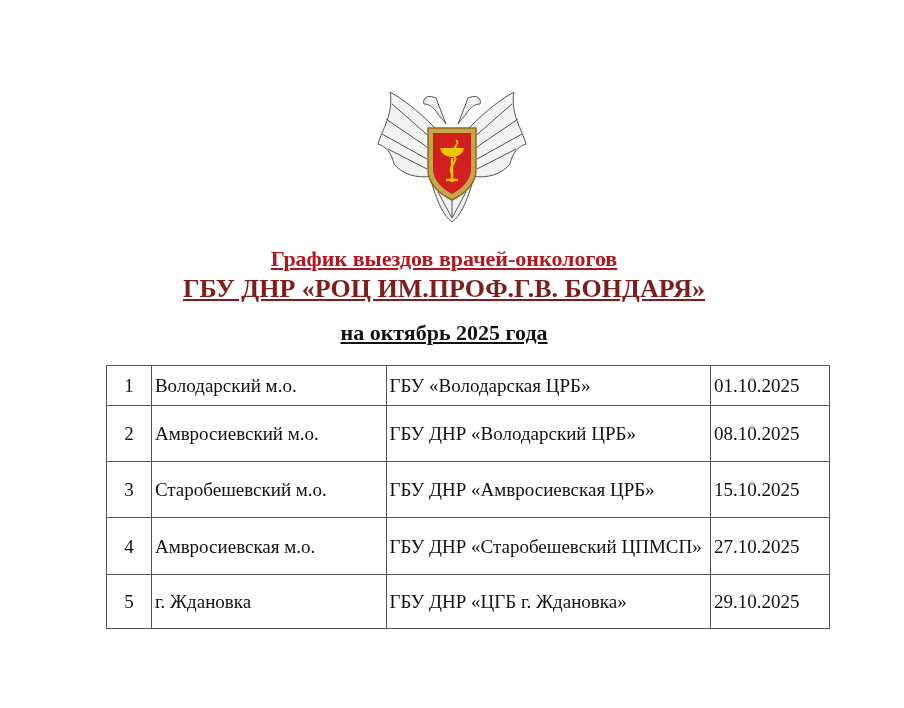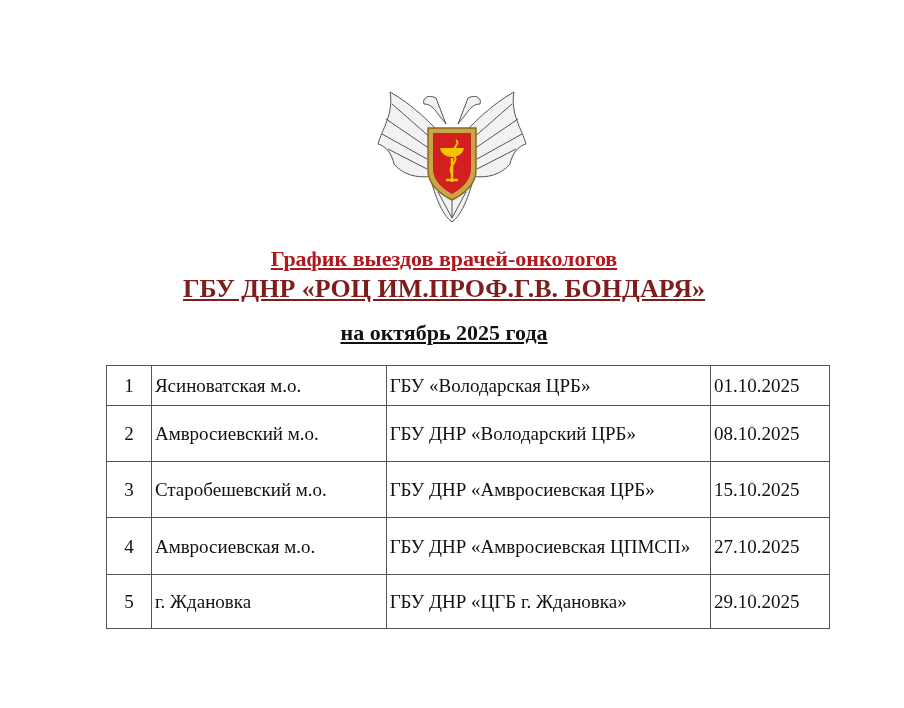--- a/index.html
+++ b/index.html
@@ -48,40 +48,40 @@
 </div>
 
 <div class="title t1">График выездов врачей-онкологов</div>
 <div class="title t2">ГБУ ДНР «РОЦ ИМ.ПРОФ.Г.В. БОНДАРЯ»</div>
 <div class="title t3">на октябрь 2025 года</div>
 
 <table class="sched">
   <tbody id="rows">
       <tr style="height: 40px;">
         <td class="num">1</td>
-        <td class="area">Ясиноватская м.о.</td>
+        <td class="area">Володарский м.о.</td>
         <td class="org">ГБУ «Володарская ЦРБ»</td>
         <td class="date">01.10.2025</td>
       </tr>
       <tr style="height: 56px;">
         <td class="num">2</td>
         <td class="area">Амвросиевский м.о.</td>
         <td class="org">ГБУ ДНР «Володарский ЦРБ»</td>
         <td class="date">08.10.2025</td>
       </tr>
       <tr style="height: 56px;">
         <td class="num">3</td>
         <td class="area">Старобешевский м.о.</td>
         <td class="org">ГБУ ДНР «Амвросиевская ЦРБ»</td>
         <td class="date">15.10.2025</td>
       </tr>
       <tr style="height: 57px;">
         <td class="num">4</td>
         <td class="area">Амвросиевская м.о.</td>
-        <td class="org">ГБУ ДНР «Амвросиевская ЦПМСП»</td>
+        <td class="org">ГБУ ДНР «Старобешевский ЦПМСП»</td>
         <td class="date">27.10.2025</td>
       </tr>
       <tr style="height: 54px;">
         <td class="num">5</td>
         <td class="area">г. Ждановка</td>
         <td class="org">ГБУ ДНР «ЦГБ г. Ждановка»</td>
         <td class="date">29.10.2025</td>
       </tr>
     </tbody>
 </table>

